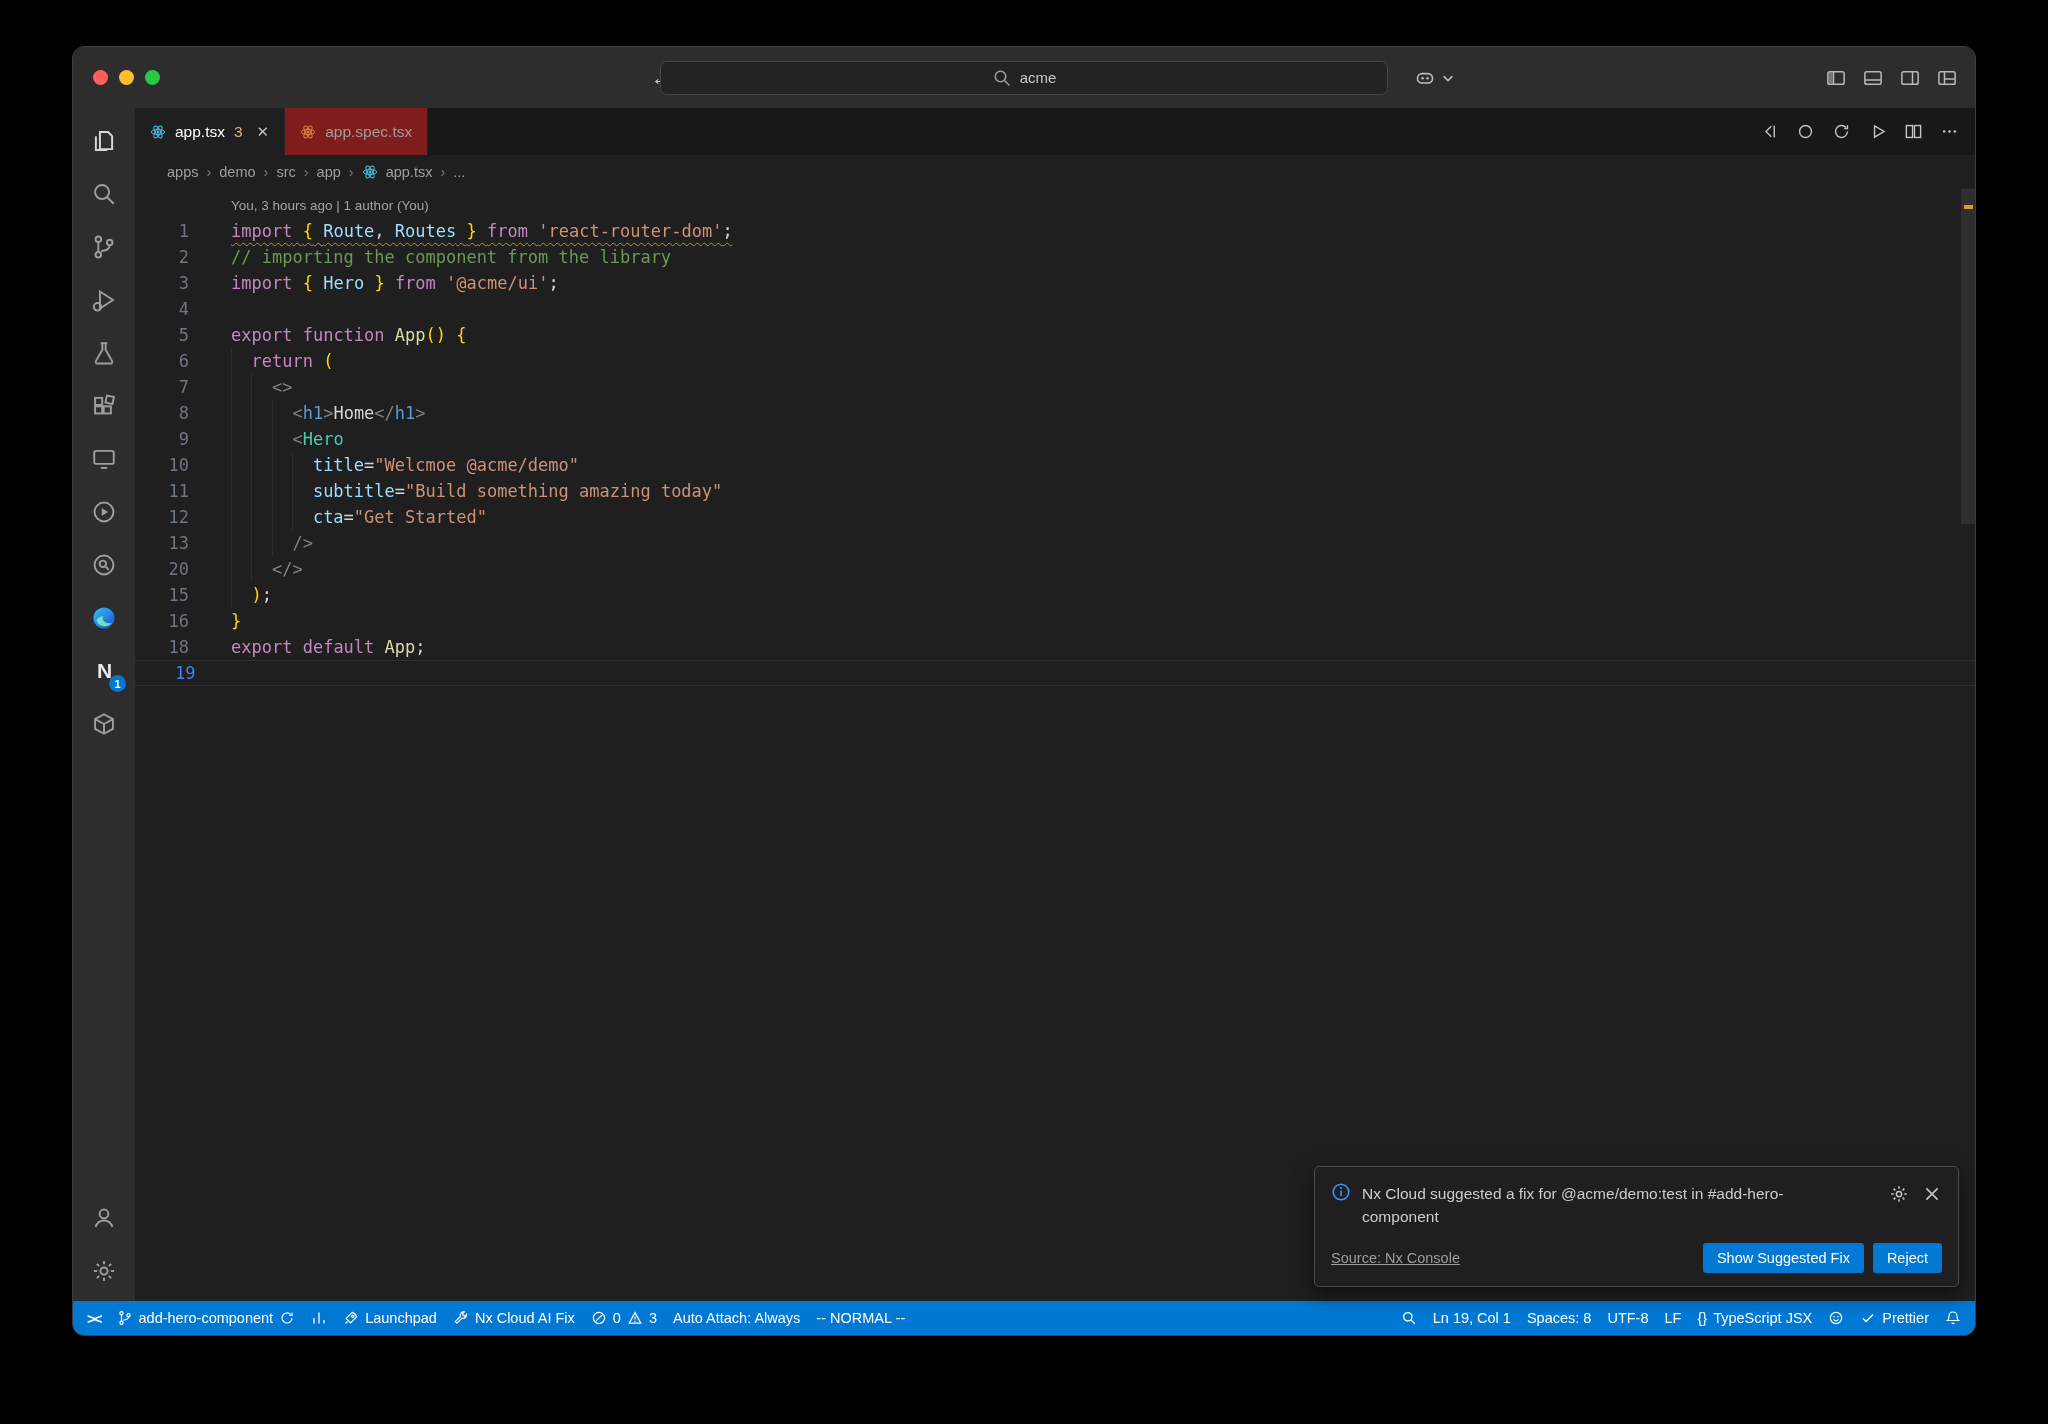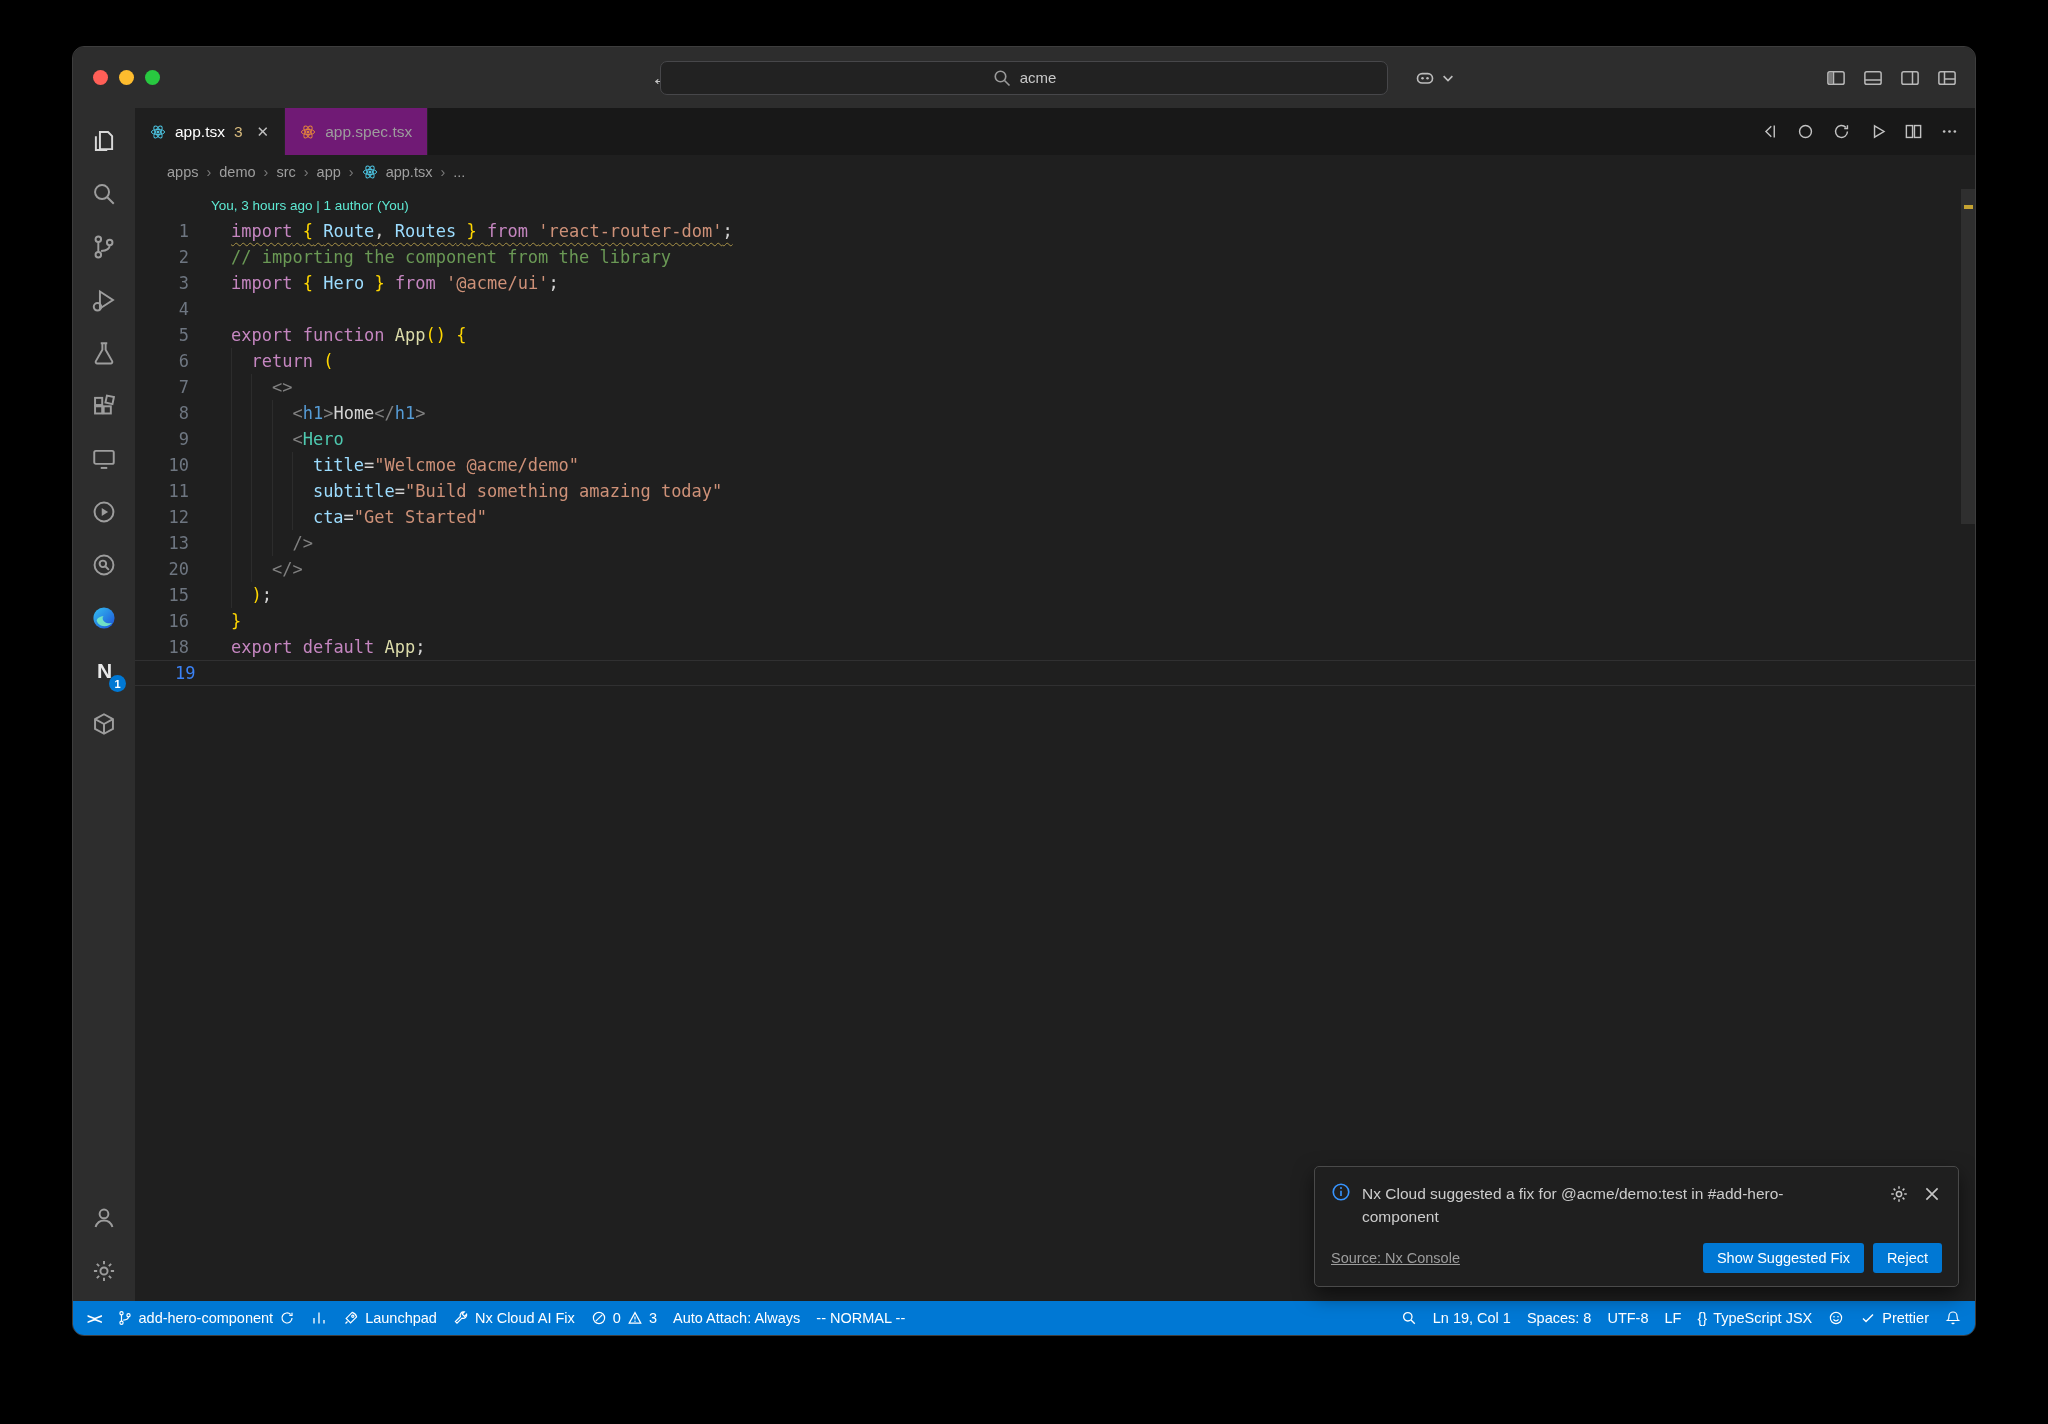--- a/index.html
+++ b/index.html
@@ -31,37 +31,37 @@
   .ab-bottom{margin-top:auto;display:flex;flex-direction:column;align-items:center;padding-bottom:4px;width:100%;}
   .nxbadge{position:absolute;right:9px;bottom:5px;background:#0078d4;color:#fff;border-radius:50%;
     width:17px;height:17px;font-size:11px;display:flex;align-items:center;justify-content:center;font-weight:bold;}
   .nxletter{font-weight:bold;font-size:21px;color:#e8e8e8;letter-spacing:-1px;}
 
   .editor-col{flex:1;display:flex;flex-direction:column;min-width:0;background:#1f1f1f;}
 
   
   .tabrow{height:47px;flex:none;background:#181818;display:flex;align-items:stretch;}
   .tab{display:flex;align-items:center;gap:9px;padding:0 15px;font-size:15.5px;color:#9d9d9d;
-    border-right:1px solid #242424;background:#701a75;}
+    border-right:1px solid #242424;background:#7f1d1d;}
   .tab.active{background:#1f1f1f;color:#fff;}
   .tab .badge{color:#d7ba7d;}
   .tab .close{margin-left:5px;color:#bfbfbf;font-size:15px;}
   .editor-actions{margin-left:auto;display:flex;align-items:center;gap:16px;padding-right:16px;color:#c2c2c2;}
   .editor-actions svg{width:19px;height:19px;}
 
   
   .breadcrumbs{height:34px;flex:none;display:flex;align-items:center;padding-left:32px;font-size:14.5px;
     color:#9f9f9f;gap:8px;background:#1f1f1f;}
   .bsep{color:#7a7a7a;}
   .bic{display:inline-flex;width:16px;height:16px;}
 
   
   .editor{flex:1;position:relative;overflow:hidden;background:#1f1f1f;
     font-family:"DejaVu Sans Mono",monospace;font-size:17px;line-height:26px;}
-  .blame{height:25px;margin-top:4px;padding-left:76px;color:#5eead4;
+  .blame{height:25px;margin-top:4px;padding-left:96px;color:#a3a3a3;
     font-family:"Liberation Sans",sans-serif;font-size:13.5px;display:flex;align-items:center;}
   .line{display:flex;height:26px;}
   .line.cur{box-shadow:inset 0 1px 0 #303031, inset 0 -1px 0 #303031;}
   .ln{width:54px;flex:none;text-align:right;color:#6e7681;user-select:none;}
   .ln.act{color:#3b82f6;padding-left:40px;}
   .lc{margin-left:42px;white-space:pre;position:relative;color:#d4d4d4;}
   .g{position:absolute;top:0;bottom:0;border-left:1px solid rgba(255,255,255,0.06);}
   .kw{color:#c586c0;} .br{color:#ffd700;} .id{color:#9cdcfe;} .st{color:#ce9178;}
   .cm{color:#6a9955;} .fn{color:#dcdcaa;} .tg{color:#569cd6;} .cp{color:#4ec9b0;}
   .at{color:#9cdcfe;} .ab{color:#808080;} .pt{color:#d4d4d4;}

